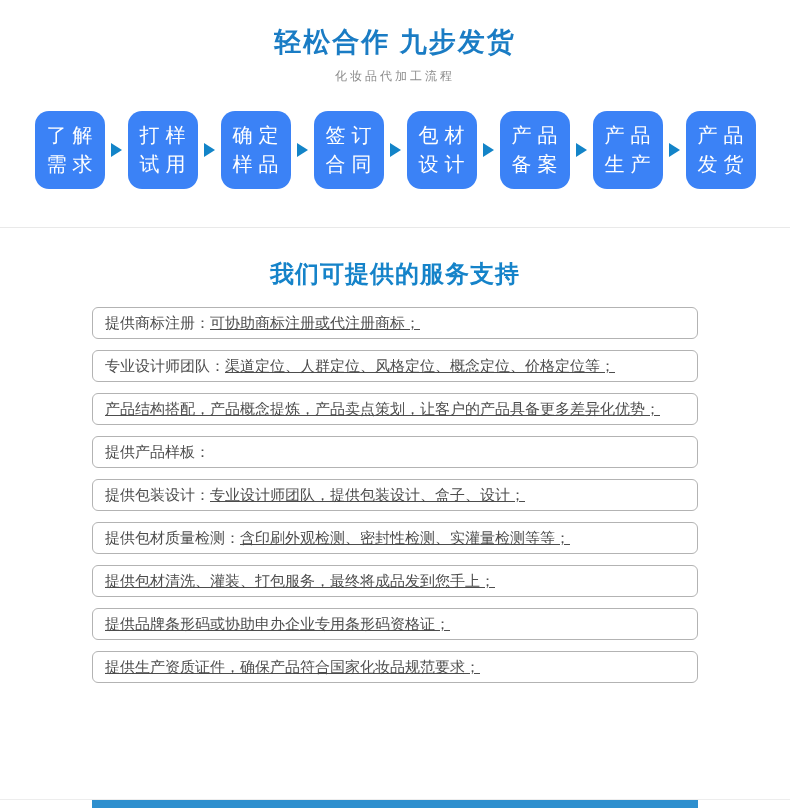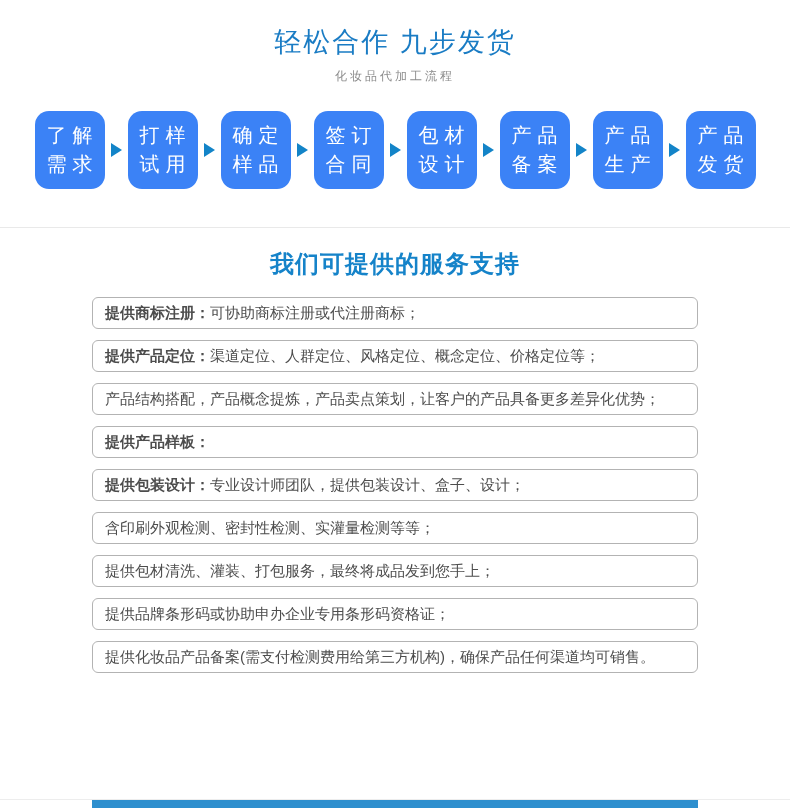--- a/index.html
+++ b/index.html
@@ -5,21 +5,21 @@
   * { margin:0; padding:0; box-sizing:border-box; }
   html,body { width:790px; height:808px; }
   body {
     background:#ffffff;
     font-family:"Liberation Sans","DejaVu Sans",sans-serif;
     position:relative;
     overflow:hidden;
   }
   .header { text-align:center; padding-top:24px; }
   .page-title {
-    color:#1a7cc4; font-size:27px; font-weight:normal; letter-spacing:2px;
+    color:#1a7cc4; font-size:27px; font-weight:bold; letter-spacing:2px;
   }
   .page-subtitle {
     color:#8c8c8c; font-size:12px; margin-top:8px; letter-spacing:3px;
   }
   .flow {
     margin-top:26px;
     display:flex; align-items:center; justify-content:center;
   }
   .step-box {
     width:70px; height:78px; flex:0 0 70px;
@@ -33,32 +33,32 @@
     border-top:7px solid transparent;
     border-bottom:7px solid transparent;
     border-left:11px solid #1384c8;
   }
   .divider {
     margin-top:38px;
     border-top:1px solid #e9e9e9;
     width:100%; height:0;
   }
   .services-heading {
-    margin-top:20px; text-align:center;
+    margin-top:30px; text-align:center;
     color:#1583c9; font-size:24px; font-weight:bold; letter-spacing:1px;
   }
   .service-list { width:606px; margin:17px auto 0 auto; }
   .service-item {
     border:1px solid #b3b3b3; border-radius:6px;
     padding:5px 10px 5px 12px; margin-bottom:11px;
     font-size:15px; color:#4d4d4d; line-height:20px;
     display:flex; background:#ffffff;
   }
-  .service-item-label { white-space:nowrap;font-weight:bold; }
-  .service-item-text { flex:1; }
+  .service-item-label { white-space:nowrap; }
+  .service-item-text { flex:1;text-decoration:underline; }
   .bottom-line {
     position:absolute; left:0; right:0; bottom:8px;
     border-top:1px solid #ededed; height:0;
   }
   .bottom-bar {
     position:absolute; left:92px; bottom:0;
     width:606px; height:8px; background:#2e8fce;
   }
 </style>
 </head>
@@ -114,44 +114,45 @@
 <div class="divider"></div>
 
 <div class="services-heading">我们可提供的服务支持</div>
 
 <div class="service-list">
   <div class="service-item">
     <span class="service-item-label">提供商标注册：</span>
     <span class="service-item-text">可协助商标注册或代注册商标；</span>
   </div>
   <div class="service-item">
-    <span class="service-item-label">提供产品定位：</span>
+    <span class="service-item-label">专业设计师团队：</span>
     <span class="service-item-text">渠道定位、人群定位、风格定位、概念定位、价格定位等；</span>
   </div>
   <div class="service-item">
     <span class="service-item-text">产品结构搭配，产品概念提炼，产品卖点策划，让客户的产品具备更多差异化优势；</span>
   </div>
   <div class="service-item">
     <span class="service-item-label">提供产品样板：</span>
   </div>
   <div class="service-item">
     <span class="service-item-label">提供包装设计：</span>
     <span class="service-item-text">专业设计师团队，提供包装设计、盒子、设计；</span>
   </div>
   <div class="service-item">
+    <span class="service-item-label">提供包材质量检测：</span>
     <span class="service-item-text">含印刷外观检测、密封性检测、实灌量检测等等；</span>
   </div>
   <div class="service-item">
     <span class="service-item-label"></span>
     <span class="service-item-text">提供包材清洗、灌装、打包服务，最终将成品发到您手上；</span>
   </div>
   <div class="service-item">
     <span class="service-item-label"></span>
     <span class="service-item-text">提供品牌条形码或协助申办企业专用条形码资格证；</span>
   </div>
   <div class="service-item">
     <span class="service-item-label"></span>
-    <span class="service-item-text">提供化妆品产品备案(需支付检测费用给第三方机构)，确保产品任何渠道均可销售。</span>
+    <span class="service-item-text">提供生产资质证件，确保产品符合国家化妆品规范要求；</span>
   </div>
 </div>
 
 <div class="bottom-line"></div>
 <div class="bottom-bar"></div>
 
 </body></html>

